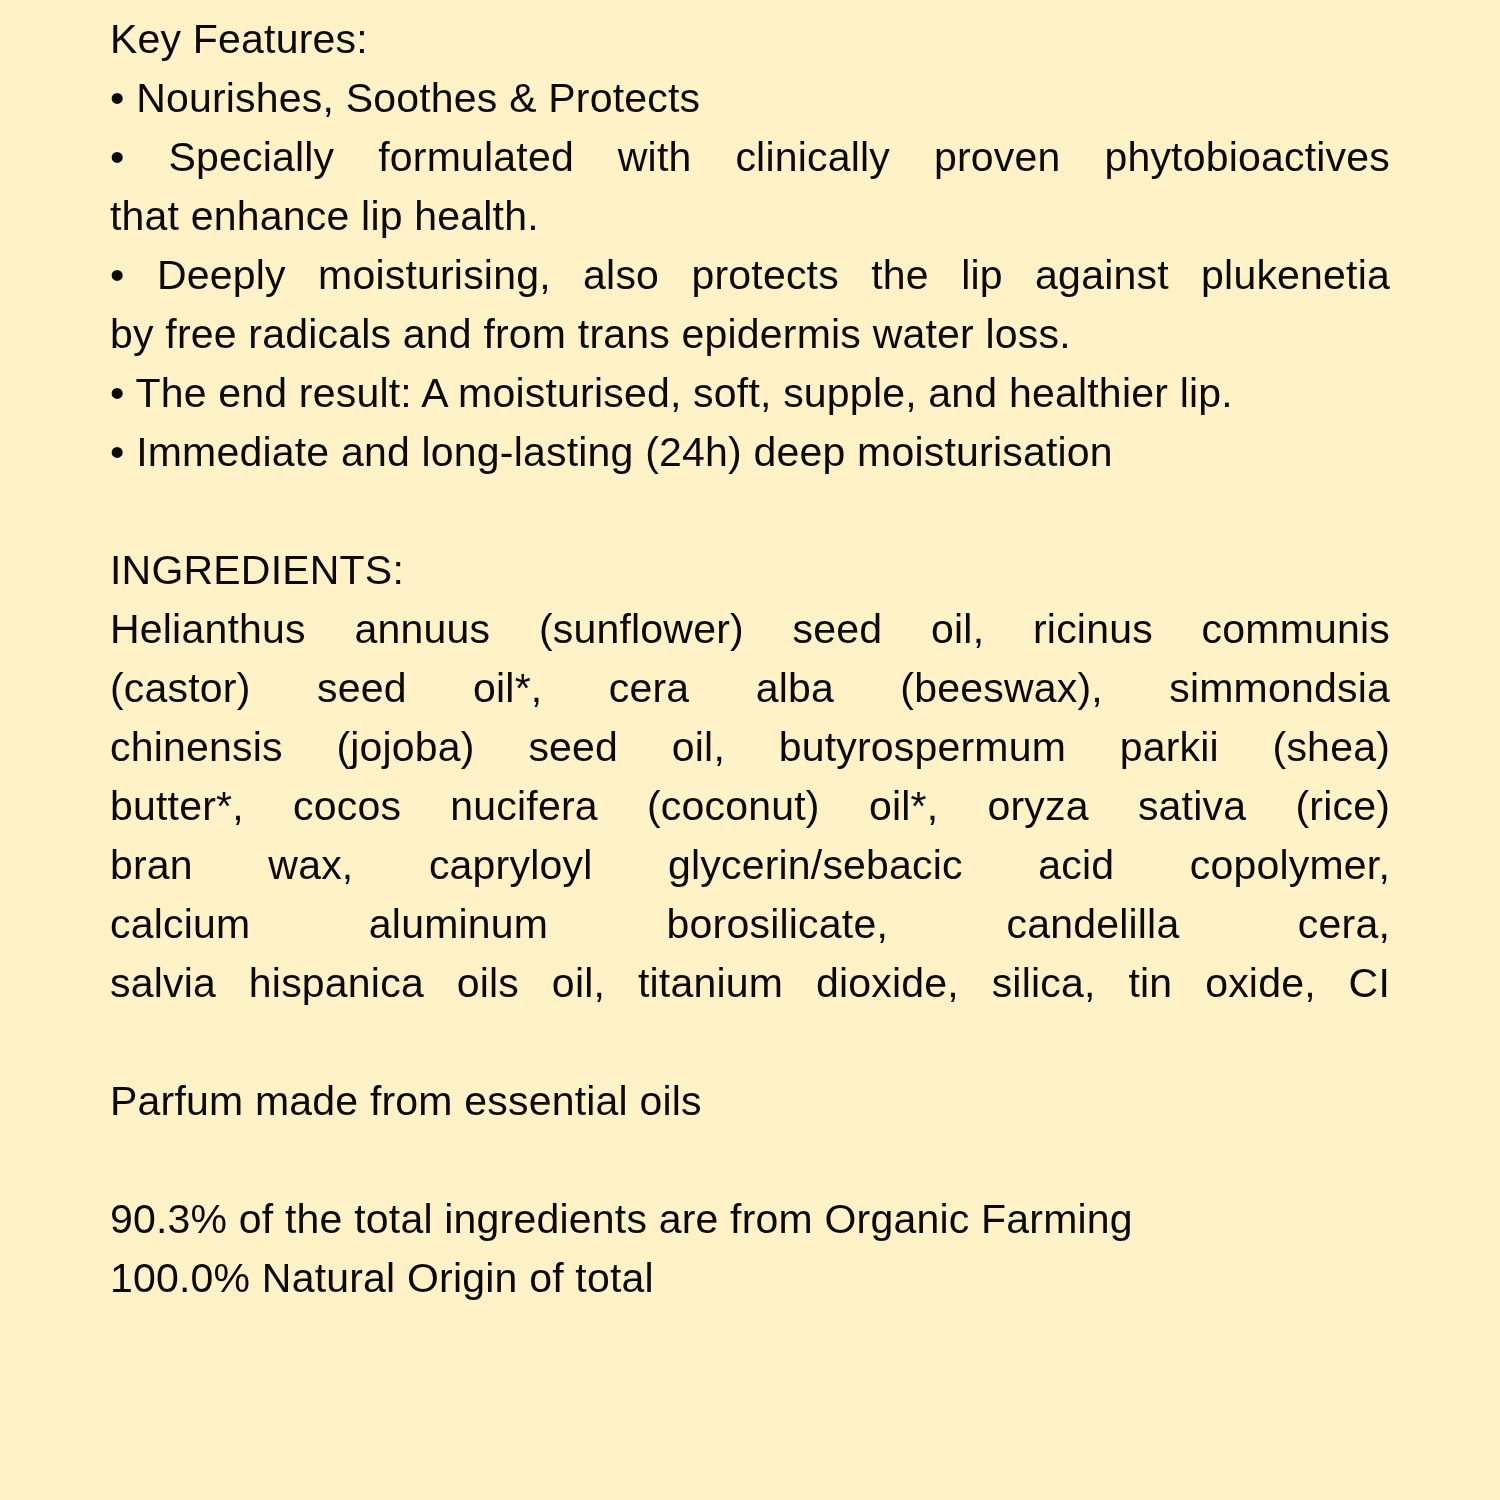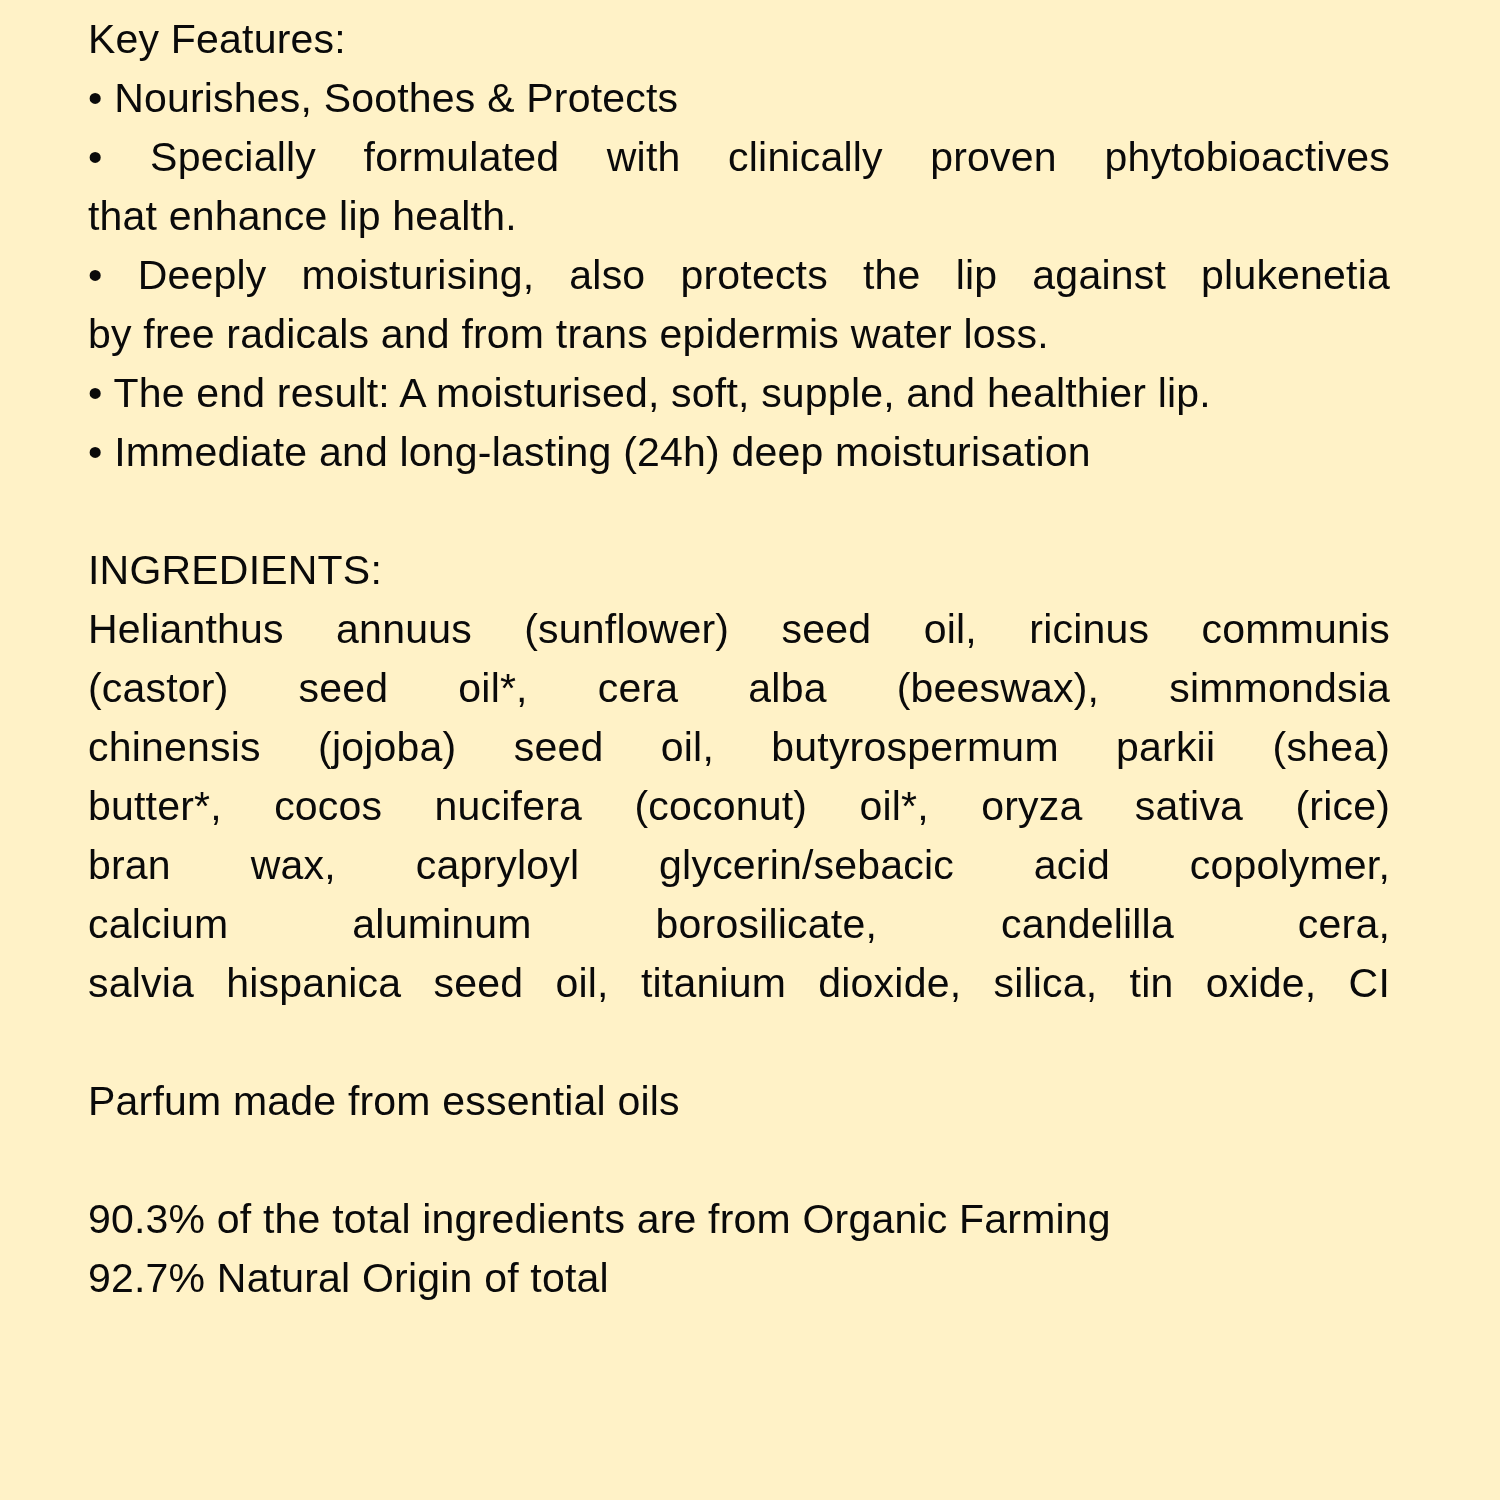--- a/index.html
+++ b/index.html
@@ -12,21 +12,21 @@
       background: #FFF2C7;
       color: #0a0a0a;
       font-family: "Liberation Sans", "DejaVu Sans", sans-serif;
       overflow: hidden;
     }
     .page {
       position: relative;
       width: 1500px;
       height: 1500px;
       box-sizing: border-box;
-      padding: 10px 110px 0 88px;
+      padding: 10px 110px 0 110px;
       border-radius: 30px;
     }
     .line {
       font-size: 41px;
       line-height: 59px;
       height: 59px;
       white-space: nowrap;
       letter-spacing: 0.2px;
     }
     .justify {
@@ -63,29 +63,29 @@
   <div class="section-gap"></div>
 
   <div>
     <div class="line">INGREDIENTS:</div>
     <div class="line justify">Helianthus annuus (sunflower) seed oil, ricinus communis</div>
     <div class="line justify">(castor) seed oil*, cera alba (beeswax), simmondsia</div>
     <div class="line justify">chinensis (jojoba) seed oil, butyrospermum parkii (shea)</div>
     <div class="line justify">butter*, cocos nucifera (coconut) oil*, oryza sativa (rice)</div>
     <div class="line justify">bran wax, capryloyl glycerin/sebacic acid copolymer,</div>
     <div class="line justify">calcium aluminum borosilicate, candelilla cera,</div>
-    <div class="line justify">salvia hispanica seed oil, titanium dioxide, silica, tin oxide, CI</div>
+    <div class="line justify">salvia hispanica oils oil, titanium dioxide, silica, tin oxide, CI</div>
   </div>
 
   <div class="section-gap"></div>
 
   <div>
     <div class="line">Parfum made from essential oils</div>
   </div>
 
   <div class="section-gap"></div>
 
   <div>
     <div class="line">90.3% of the total ingredients are from Organic Farming</div>
-    <div class="line">92.7% Natural Origin of total</div>
+    <div class="line">100.0% Natural Origin of total</div>
   </div>
 
 </div>
 
 </body></html>

